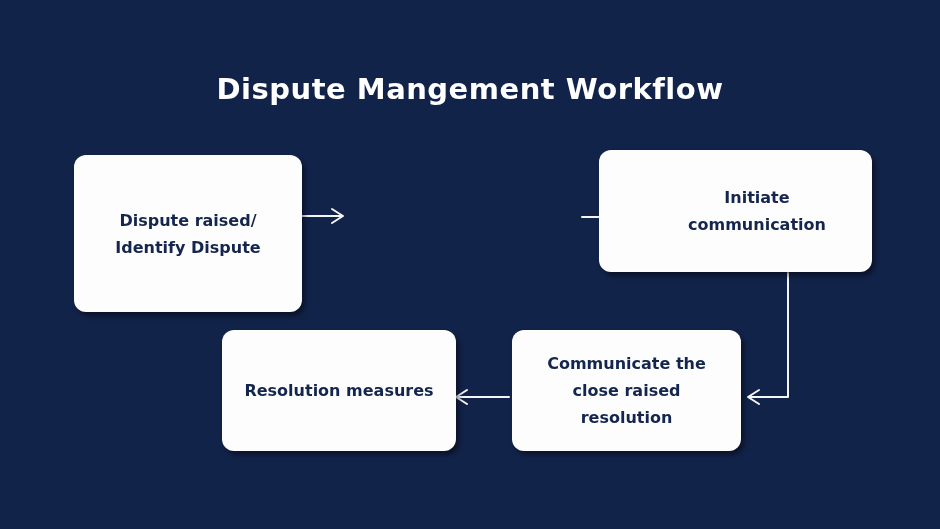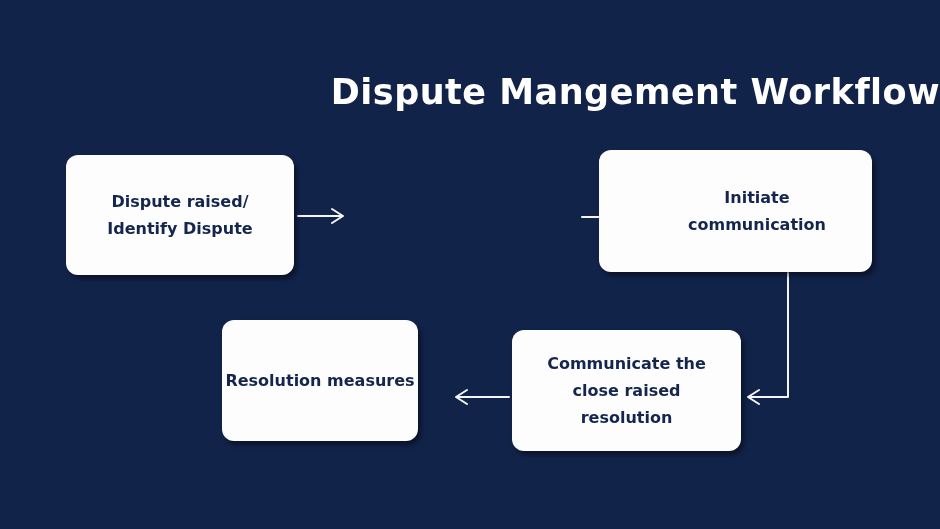--- a/index.html
+++ b/index.html
@@ -16,45 +16,45 @@
     background:var(--background);
   }
   .canvas{
     position:relative;
     width:940px;height:529px;
     background:var(--background);
   }
   .title{
     position:absolute;
     top:72px;left:0;width:940px;
-    text-align:right;
+    text-align:center;
     color:var(--title_text);
-    font-size:35px;
+    font-size:29px;
     font-weight:bold;
     letter-spacing:0.5px;
   }
   .node{
     position:absolute;
     background:var(--node_bg);
     border-radius:12px;
     box-shadow:3px 4px 5px rgba(0,0,0,0.45);
     display:flex;
     align-items:center;
     justify-content:center;
     text-align:center;
     color:var(--node_text);
     font-size:16px;
     font-weight:bold;
     line-height:27px;
   }
   .node .label{white-space:pre-line;}
-  .node1{left:66px;  top:155px; width:228px; height:120px;justify-content:center;}
+  .node1{left:74px;  top:155px; width:228px; height:157px;justify-content:center;}
   .node2{left:347px; top:150px; width:230px; height:121px;}
   .node3{left:599px; top:150px; width:273px; height:122px;padding-left:43px;}
-  .node4{left:222px; top:320px; width:196px; height:121px;}
+  .node4{left:222px; top:330px; width:234px; height:121px;}
   .node5{left:512px; top:330px; width:229px; height:121px;}
   .arrows{
     position:absolute;
     left:0;top:0;width:940px;height:529px;
     pointer-events:none;
   }
   .arrows path{
     fill:none;
     stroke:var(--arrow);
     stroke-width:2;

